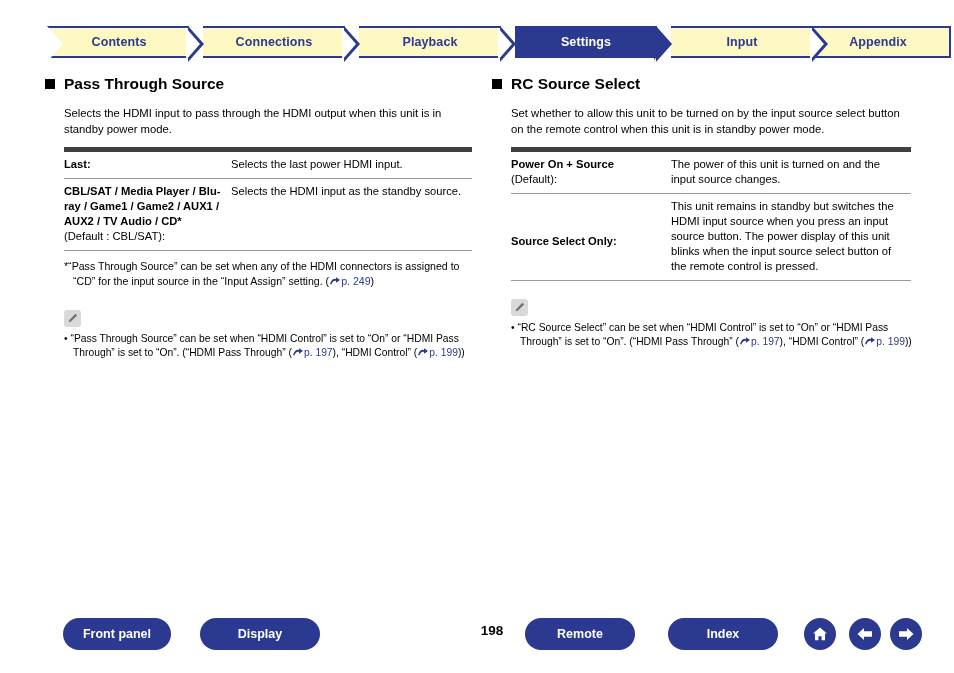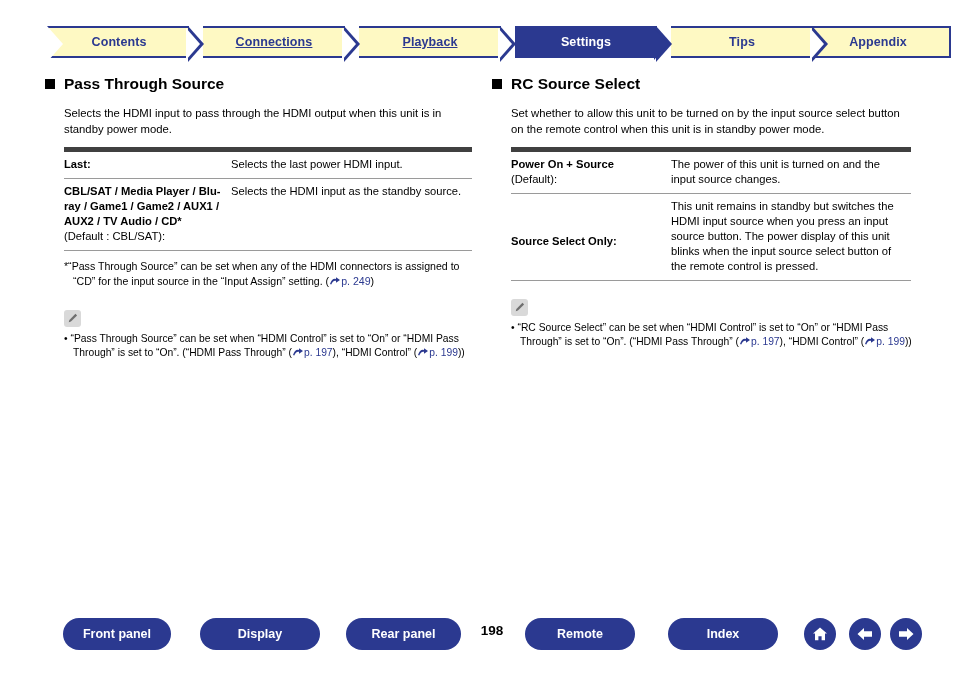--- a/index.html
+++ b/index.html
@@ -194,31 +194,31 @@
   }
 </style>
 </head>
 <body>
 
 <div class="tabbar">
   <div class="tab first" style="left:0px;width:142px;">
     <span class="capL"></span>
     <span class="lbl">Contents</span>
   </div>
-  <div class="tab" style="left:156px;width:142px;text-decoration:underline;">
+  <div class="tab" style="left:156px;width:142px;">
     <span class="lbl">Connections</span>
   </div>
-  <div class="tab" style="left:312px;width:142px;text-decoration:underline;">
+  <div class="tab" style="left:312px;width:142px;">
     <span class="lbl">Playback</span>
   </div>
   <div class="tab active" style="left:468px;width:142px;">
     <span class="lbl">Settings</span>
   </div>
   <div class="tab" style="left:624px;width:142px;">
-    <span class="lbl">Tips</span>
+    <span class="lbl">Input</span>
   </div>
   <div class="tab last" style="left:760px;width:144px;border-right:2px solid #2b3990;">
     <span class="lbl">Appendix</span>
   </div>
 </div>
 
 <div class="col col-left">
   <h2 class="sect">
     <span class="sq"></span>
     <span>Pass Through Source</span>
@@ -302,23 +302,20 @@
   </ul>
 </div>
 
 <div class="footer">
   <div class="fbtn" style="left:47px;width:108px;">
     <span>Front panel</span>
   </div>
   <div class="fbtn" style="left:184px;width:120px;">
     <span>Display</span>
   </div>
-  <div class="fbtn" style="left:330px;width:115px;">
-    <span>Rear panel</span>
-  </div>
   <div class="pagenum">198</div>
   <div class="fbtn" style="left:509px;width:110px;">
     <span>Remote</span>
   </div>
   <div class="fbtn" style="left:652px;width:110px;">
     <span>Index</span>
   </div>
 
   <div class="circbtn" style="left:788px;">
     <svg width="18" height="18" viewBox="0 0 18 18">

